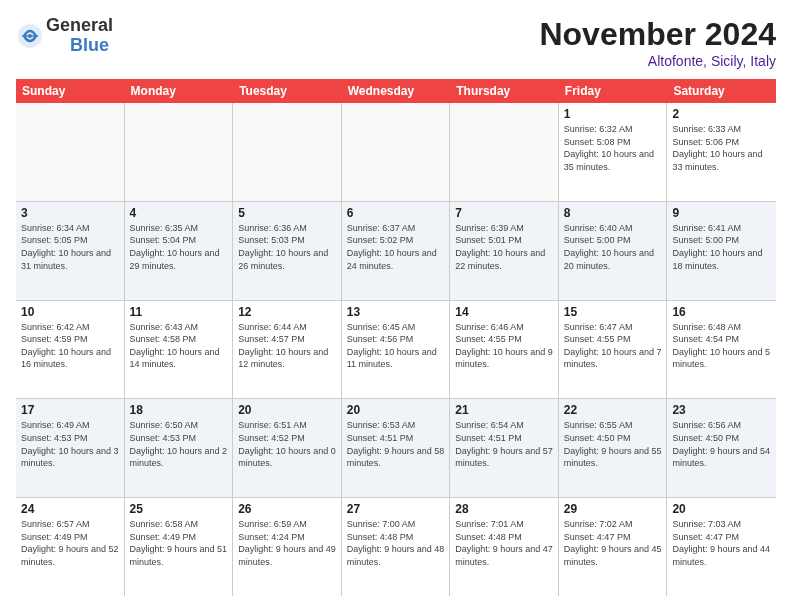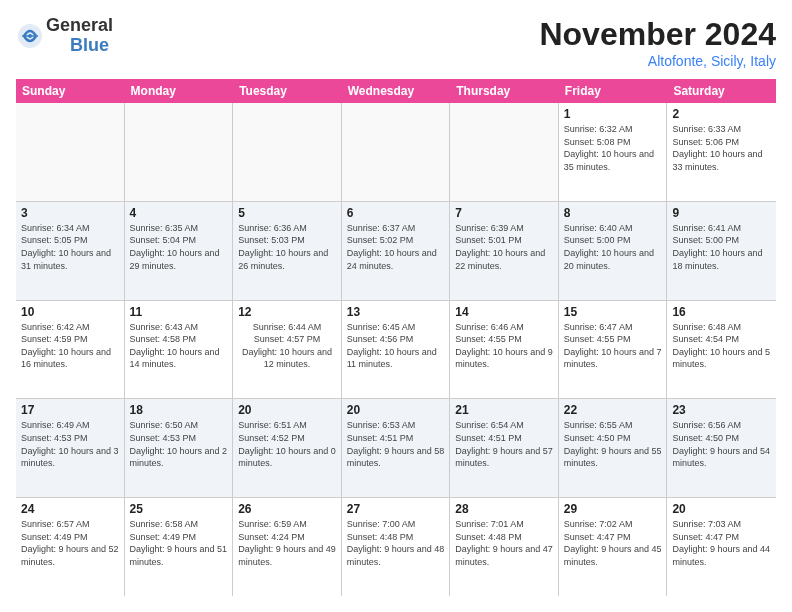--- a/index.html
+++ b/index.html
@@ -51,31 +51,31 @@
     .title-block {
       text-align: right;
     }
     .month-title {
       font-size: 32px;
       font-weight: bold;
       color: #222;
     }
     .location {
       font-size: 14px;
-      color: #3b82f6;
+      color: #4c1d95;
     }
     .calendar {
       flex: 1;
       display: flex;
       flex-direction: column;
     }
     .cal-header {
       display: grid;
       grid-template-columns: repeat(7, 1fr);
-      background: #ec4899;
+      background: #ef4444;
     }
     .cal-header-cell {
       color: #fff;
       font-size: 12px;
       font-weight: bold;
       padding: 5px 6px;
       text-align: left;
     }
     .cal-body {
       flex: 1;
@@ -226,21 +226,21 @@
 Daylight: 10 hours and 16 minutes.</div>
           </div>
           <div class="cal-cell">
             <div class="day-num">11</div>
             <div class="day-info" style="white-space: pre-line;">Sunrise: 6:43 AM
 Sunset: 4:58 PM
 Daylight: 10 hours and 14 minutes.</div>
           </div>
           <div class="cal-cell">
             <div class="day-num">12</div>
-            <div class="day-info" style="white-space: pre-line; text-align: center;">Sunrise: 6:44 AM
+            <div class="day-info" style="white-space: pre-line;">Sunrise: 6:44 AM
 Sunset: 4:57 PM
 Daylight: 10 hours and 12 minutes.</div>
           </div>
           <div class="cal-cell">
             <div class="day-num">13</div>
             <div class="day-info" style="white-space: pre-line;">Sunrise: 6:45 AM
 Sunset: 4:56 PM
 Daylight: 10 hours and 11 minutes.</div>
           </div>
           <div class="cal-cell">

